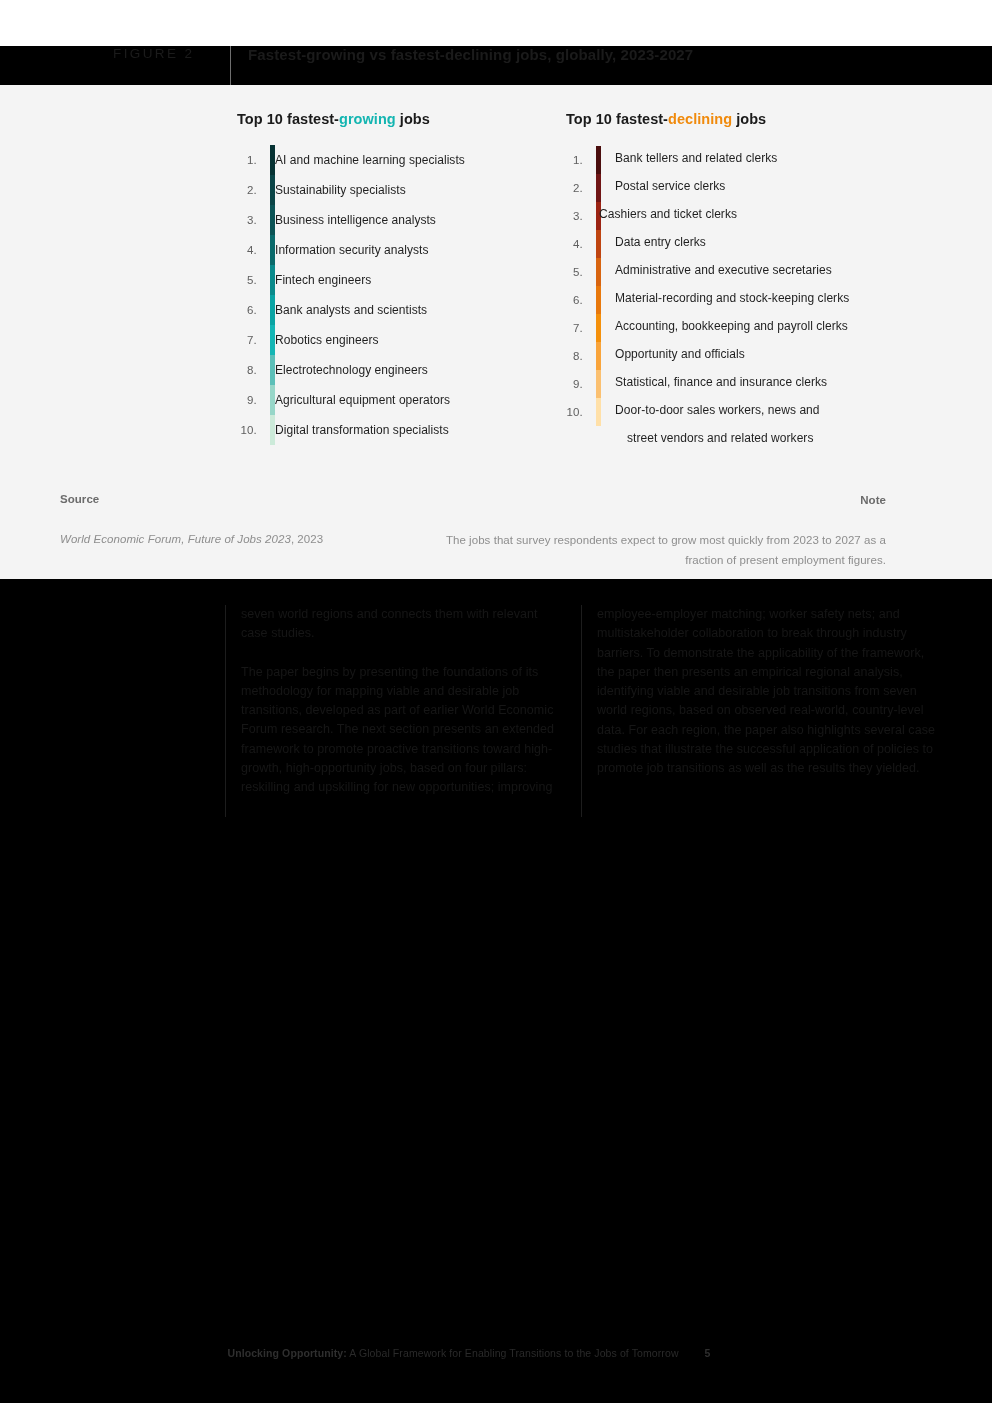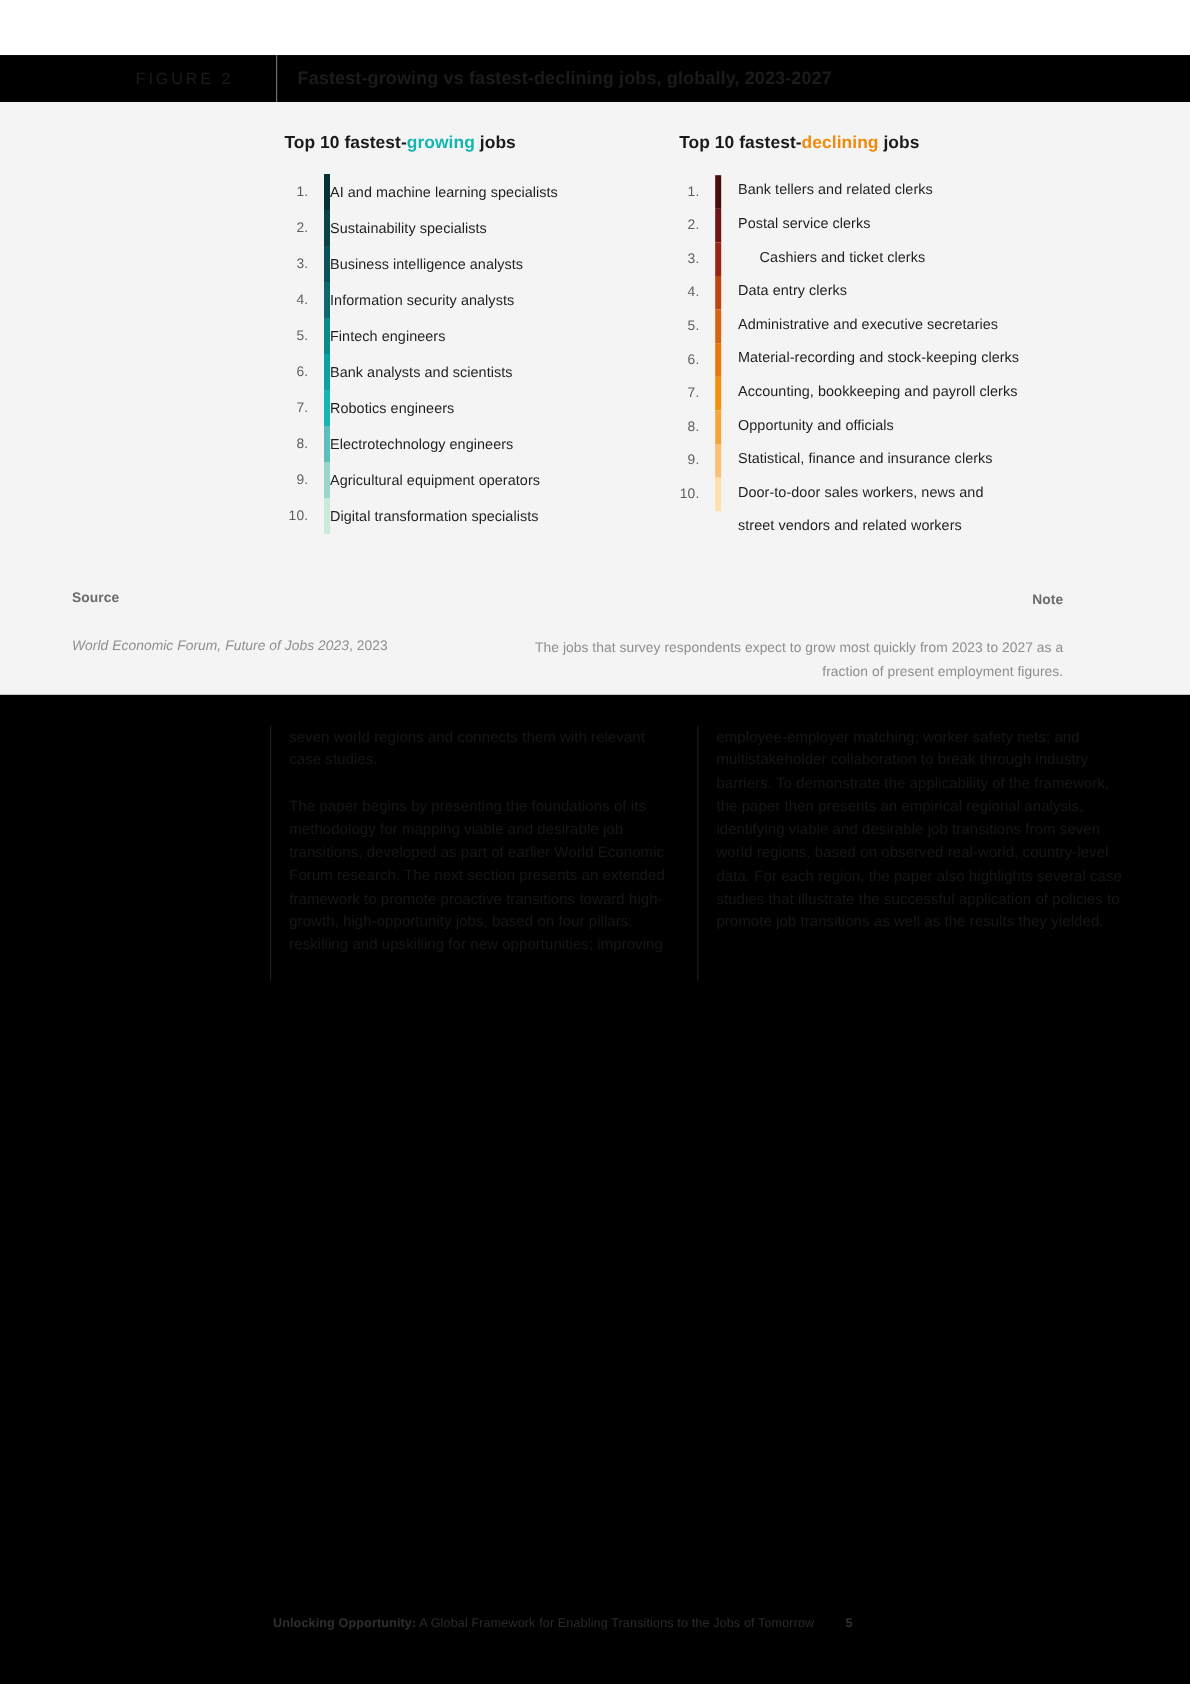--- a/index.html
+++ b/index.html
@@ -25,21 +25,20 @@
     background: #ffffff;
   }
 
   
   .figure-bar {
     position: absolute;
     left: 0; top: 46px;
     width: 992px; height: 39px;
     background: #000000;
     display: flex;
-    align-items: center;
   }
   .figure-label {
     width: 230px;
     padding-left: 113px;
     box-sizing: border-box;
     font-size: 13.5px;
     letter-spacing: 2.4px;
     color: #1b1b1b;
     font-weight: 400;
     white-space: nowrap;
@@ -255,29 +254,29 @@
       <div class="rank" style="position: absolute; left: 0px; top: 177px;">7.</div>
       <div class="bar" style="position: absolute; left: 45px; margin-left: 0px; top: 169px; height: 28px; background: rgb(244, 144, 11);"></div>
       <div class="rank" style="position: absolute; left: 0px; top: 205px;">8.</div>
       <div class="bar" style="position: absolute; left: 45px; margin-left: 0px; top: 197px; height: 28px; background: rgb(249, 164, 58);"></div>
       <div class="rank" style="position: absolute; left: 0px; top: 233px;">9.</div>
       <div class="bar" style="position: absolute; left: 45px; margin-left: 0px; top: 225px; height: 28px; background: rgb(251, 192, 112);"></div>
       <div class="rank" style="position: absolute; left: 0px; top: 261px;">10.</div>
       <div class="bar" style="position: absolute; left: 45px; margin-left: 0px; top: 253px; height: 28px; background: rgb(255, 224, 168);"></div>
       <div class="job" style="position: absolute; left: 64px; margin-left: 0px; top: 6px;">Bank tellers and related clerks</div>
       <div class="job" style="position: absolute; left: 64px; margin-left: 0px; top: 34px;">Postal service clerks</div>
-      <div class="job" style="position: absolute; left: 82px; margin-left: 0px; top: 62px;">Cashiers and ticket clerks</div>
+      <div class="job" style="position: absolute; left: 48px; margin-left: 0px; top: 62px;">Cashiers and ticket clerks</div>
       <div class="job" style="position: absolute; left: 64px; margin-left: 0px; top: 90px;">Data entry clerks</div>
       <div class="job" style="position: absolute; left: 64px; margin-left: 0px; top: 118px;">Administrative and executive secretaries</div>
       <div class="job" style="position: absolute; left: 64px; margin-left: 0px; top: 146px;">Material-recording and stock-keeping clerks</div>
       <div class="job" style="position: absolute; left: 64px; margin-left: 0px; top: 174px;">Accounting, bookkeeping and payroll clerks</div>
       <div class="job" style="position: absolute; left: 64px; margin-left: 0px; top: 202px;">Opportunity and officials</div>
       <div class="job" style="position: absolute; left: 64px; margin-left: 0px; top: 230px;">Statistical, finance and insurance clerks</div>
       <div class="job" style="position: absolute; left: 64px; margin-left: 0px; top: 258px;">Door-to-door sales workers, news and</div>
-      <div class="job" style="position: absolute; left: 64px; margin-left: 0px; top: 286px;">street vendors and related workers</div>
+      <div class="job" style="position: absolute; left: 64px; margin-left: 12px; top: 286px;">street vendors and related workers</div>
     </div>
 
   <div class="srcnote src">
     <div class="sn-title">Source</div>
     <div class="sn-body"><span class="ital">World Economic Forum, Future of Jobs 2023</span><span>, 2023</span></div>
   </div>
 
   <div class="srcnote note">
     <div class="sn-title">Note</div>
     <div class="sn-body">The jobs that survey respondents expect to grow most quickly from 2023 to 2027 as a fraction of present employment figures.</div>

